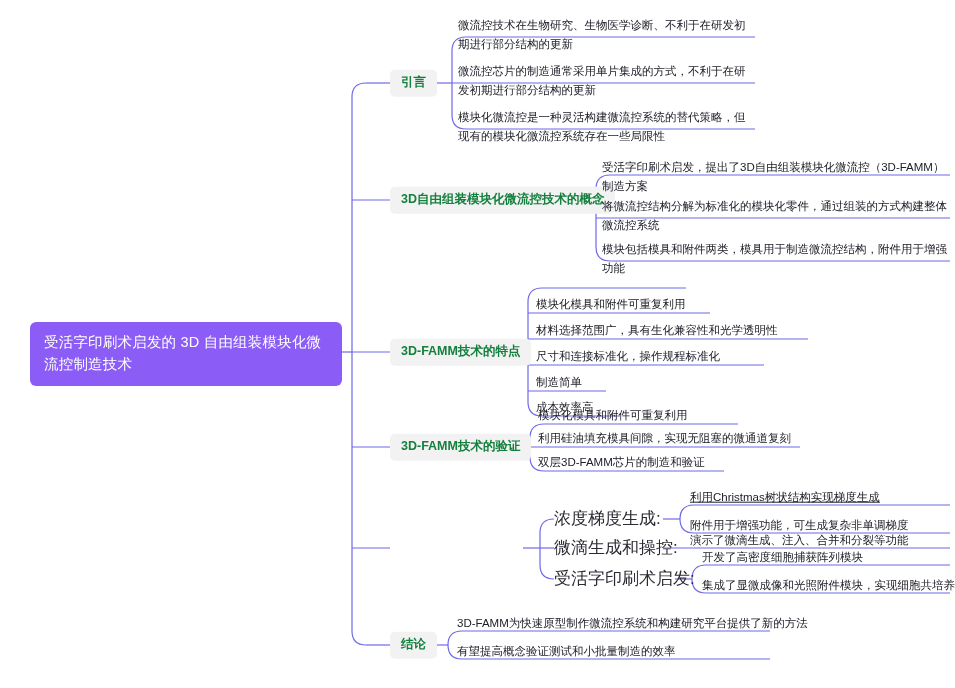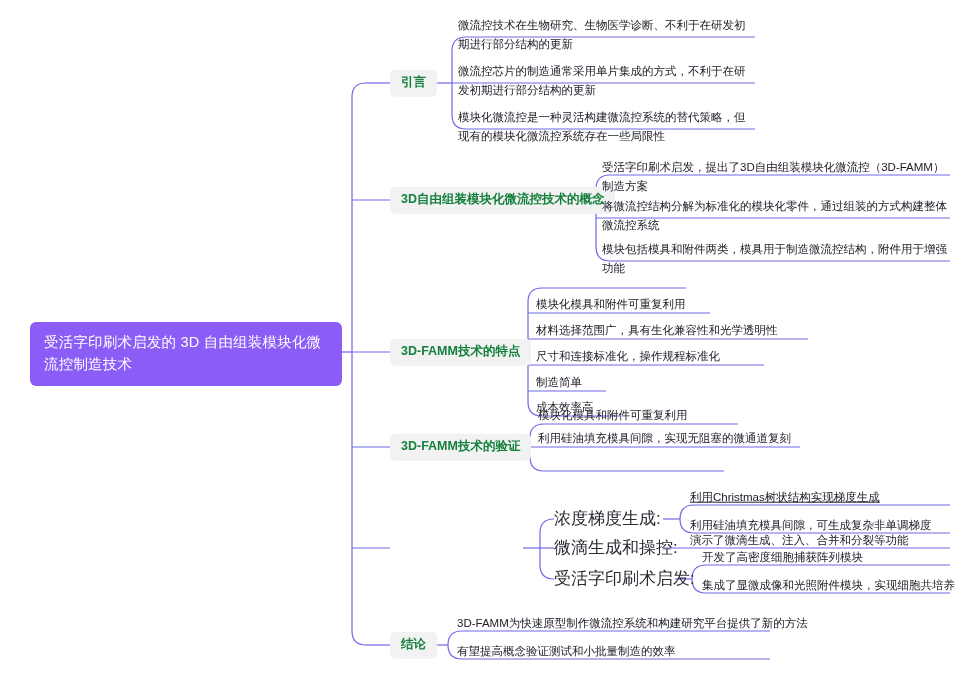--- a/index.html
+++ b/index.html
@@ -182,30 +182,33 @@
 
   <div class="node branch" style="left:390px;top:447px;">
     <span>3D-FAMM技术的验证</span>
   </div>
   <div class="node leaf one" style="left:536px;top:416px;">
     <span>模块化模具和附件可重复利用</span>
   </div>
   <div class="node leaf one" style="left:536px;top:439px;">
     <span>利用硅油填充模具间隙，实现无阻塞的微通道复刻</span>
   </div>
+  <div class="node leaf one" style="left:536px;top:463px;">
+    <span>双层3D-FAMM芯片的制造和验证</span>
+  </div>
 
 
   <div class="node sublabel" style="left:552px;top:519px;">
     <span>浓度梯度生成:</span>
   </div>
   <div class="node leaf one" style="left:688px;top:498px;text-decoration:underline;">
     <span>利用Christmas树状结构实现梯度生成</span>
   </div>
   <div class="node leaf one" style="left:688px;top:526px;">
-    <span>利用硅油填充模具间隙，可生成复杂非单调梯度</span>
+    <span>附件用于增强功能，可生成复杂非单调梯度</span>
   </div>
 
   <div class="node sublabel" style="left:552px;top:548px;">
     <span>微滴生成和操控:</span>
   </div>
   <div class="node leaf one" style="left:688px;top:541px;">
     <span>演示了微滴生成、注入、合并和分裂等功能</span>
   </div>
 
   <div class="node sublabel" style="left:552px;top:579px;">

